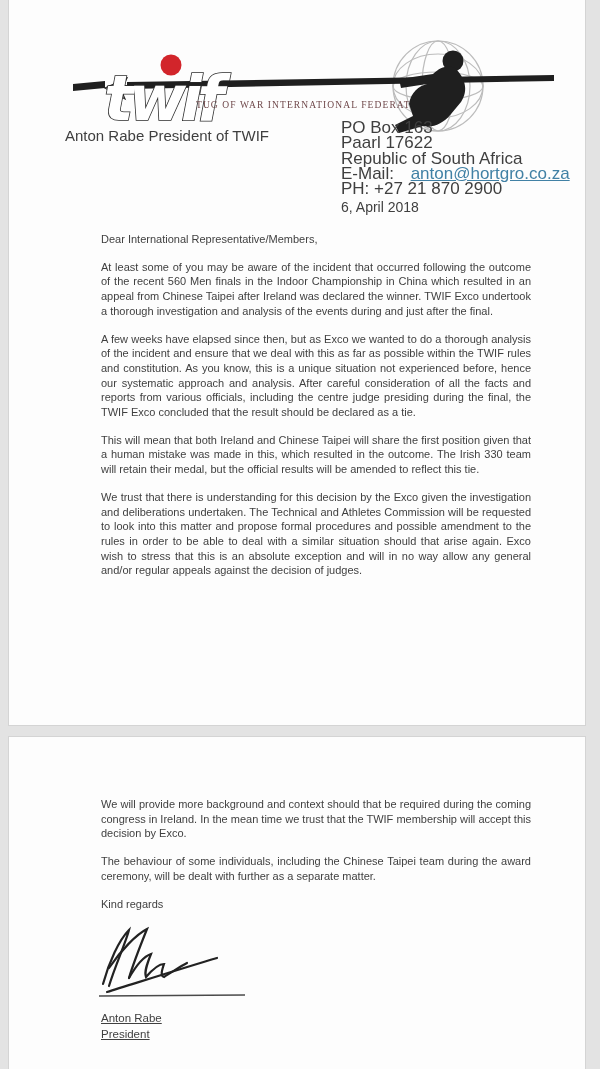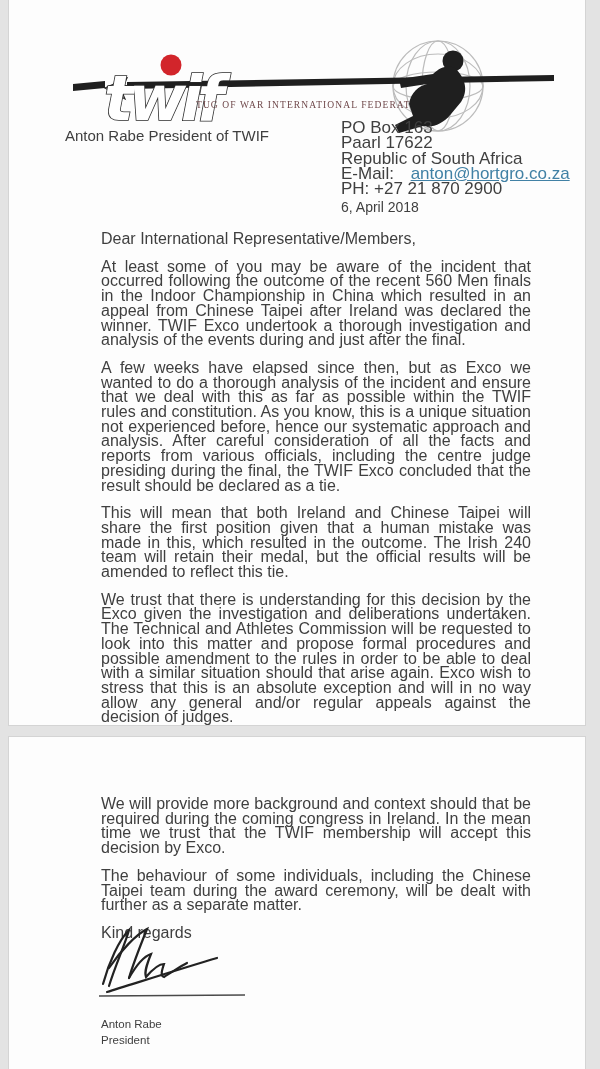--- a/index.html
+++ b/index.html
@@ -28,31 +28,31 @@
     position:absolute;left:332px;top:122px;
     font-size:17px;line-height:15.3px;color:#3f3f3f;
   }
   .address-block a{color:#4181a5;text-decoration:underline;margin-left:12px;}
   .date-line{
     position:absolute;left:332px;top:201px;
     font-size:14px;color:#3f3f3f;
   }
   .body-block{
     position:absolute;left:92px;width:430px;
-    font-size:16px;line-height:14.7px;color:#3f3f3f;
+    font-size:11px;line-height:14.7px;color:#3f3f3f;
   }
   .body-1{top:234px;}
   .body-2{top:60px;}
   .body-block p{margin:0 0 13px 0;text-align:justify;}
   .body-block p.no-justify{text-align:left;}
 
   .signature-svg{position:absolute;left:84px;top:183px;}
   .signer-block{
-    position:absolute;left:92px;top:280px;
-    font-size:11.5px;line-height:15.5px;color:#3f3f3f;
+    position:absolute;left:92px;top:274px;
+    font-size:11.5px;line-height:15.5px;color:#3f3f3f;text-decoration:underline;
   }
 </style>
 </head>
 <body>
 
 <div class="page page-1">
 
   <svg class="header-svg" width="577" height="102" viewBox="0 0 577 102">
 
     <g stroke="#bcbcbc" stroke-width="1.2" fill="none">
@@ -96,21 +96,21 @@
     </div>
     <div>PH: +27 21 870 2900</div>
   </div>
 
   <div class="date-line">6, April 2018</div>
 
   <div class="body-block body-1">
     <p class="no-justify">Dear International Representative/Members,</p>
     <p>At least some of you may be aware of the incident that occurred following the outcome of the recent 560 Men finals in the Indoor Championship in China which resulted in an appeal from Chinese Taipei after Ireland was declared the winner. TWIF Exco undertook a thorough investigation and analysis of the events during and just after the final.</p>
     <p>A few weeks have elapsed since then, but as Exco we wanted to do a thorough analysis of the incident and ensure that we deal with this as far as possible within the TWIF rules and constitution. As you know, this is a unique situation not experienced before, hence our systematic approach and analysis. After careful consideration of all the facts and reports from various officials, including the centre judge presiding during the final, the TWIF Exco concluded that the result should be declared as a tie.</p>
-    <p>This will mean that both Ireland and Chinese Taipei will share the first position given that a human mistake was made in this, which resulted in the outcome. The Irish 240 team will retain their medal, but the official results will be amended to reflect this tie.</p>
+    <p>This will mean that both Ireland and Chinese Taipei will share the first position given that a human mistake was made in this, which resulted in the outcome. The Irish 330 team will retain their medal, but the official results will be amended to reflect this tie.</p>
     <p>We trust that there is understanding for this decision by the Exco given the investigation and deliberations undertaken. The Technical and Athletes Commission will be requested to look into this matter and propose formal procedures and possible amendment to the rules in order to be able to deal with a similar situation should that arise again. Exco wish to stress that this is an absolute exception and will in no way allow any general and/or regular appeals against the decision of judges.</p>
   </div>
 </div>
 
 <div class="page page-2">
 
   <div class="body-block body-2">
     <p>We will provide more background and context should that be required during the coming congress in Ireland. In the mean time we trust that the TWIF membership will accept this decision by Exco.</p>
     <p>The behaviour of some individuals, including the Chinese Taipei team during the award ceremony, will be dealt with further as a separate matter.</p>
     <p class="no-justify">Kind regards</p>

